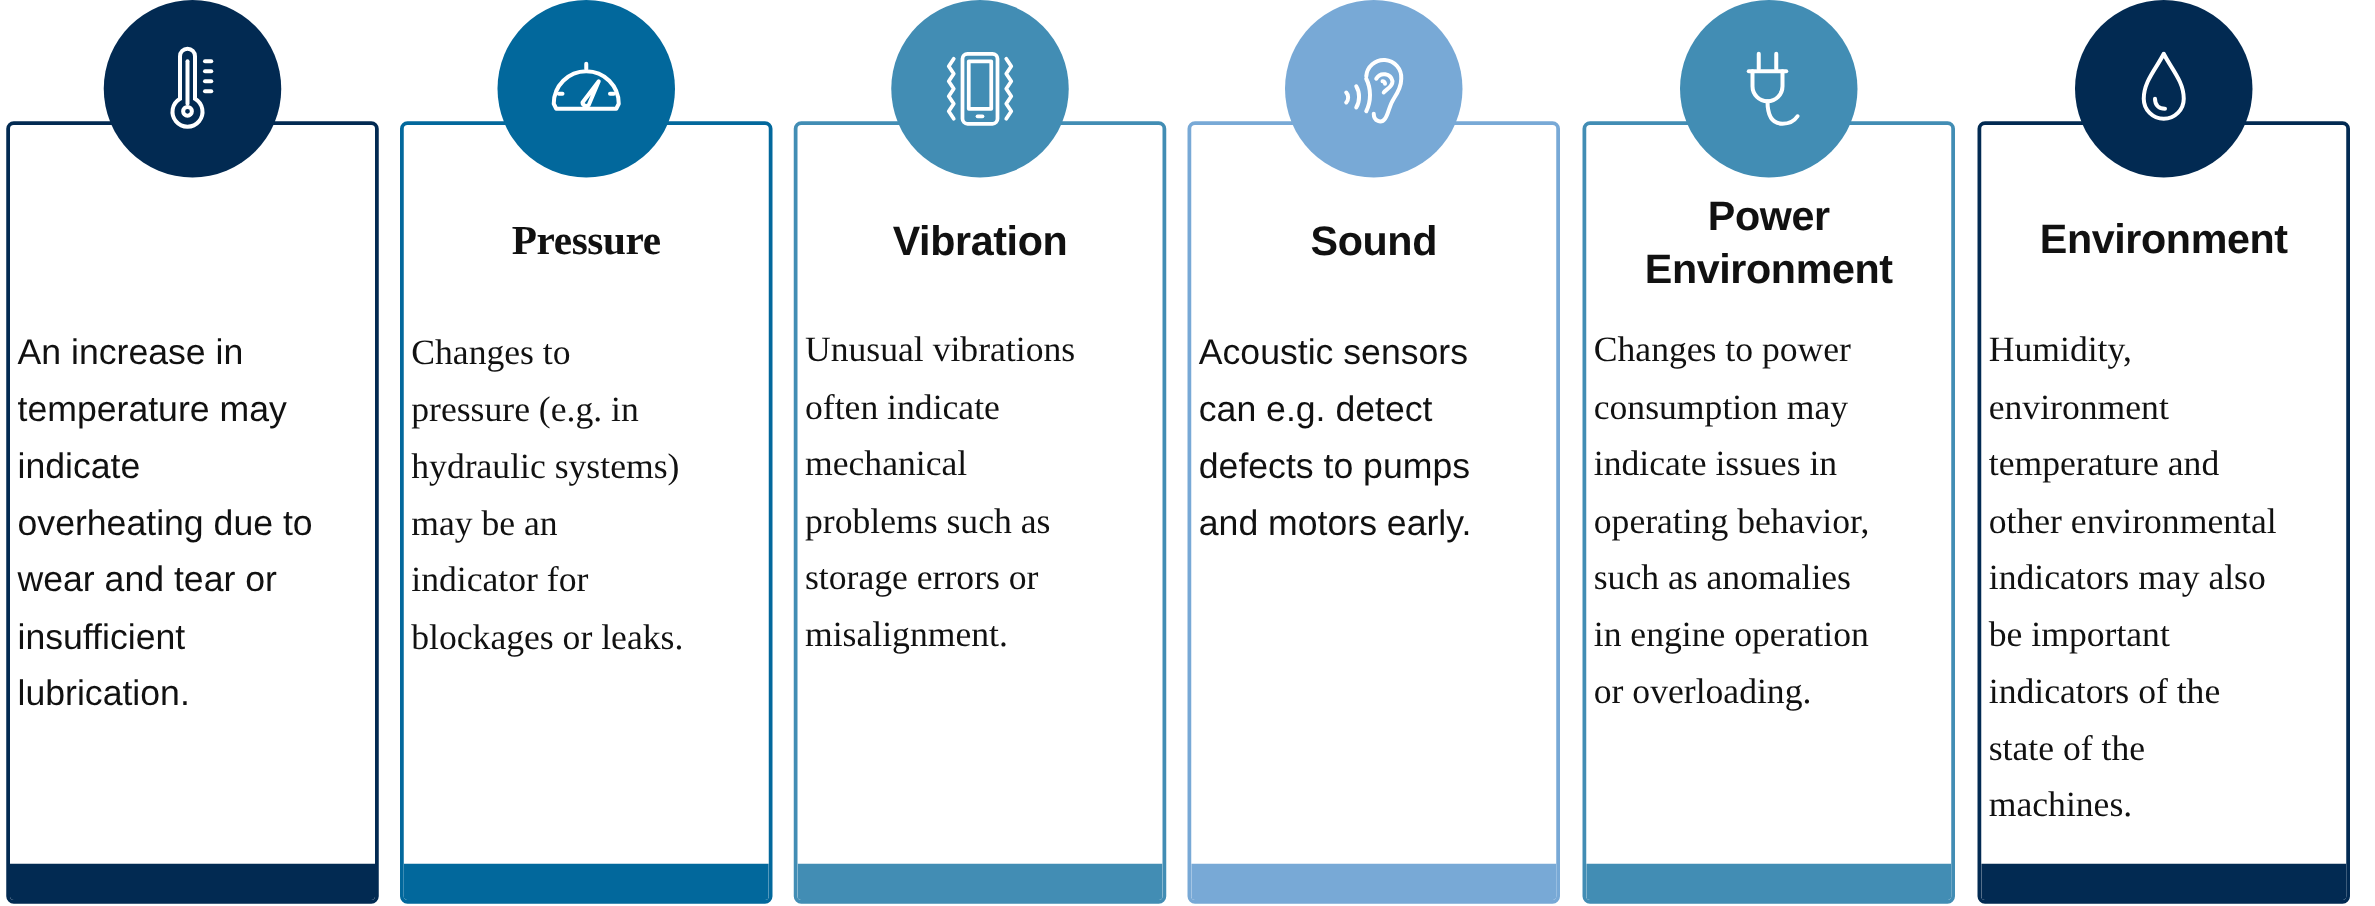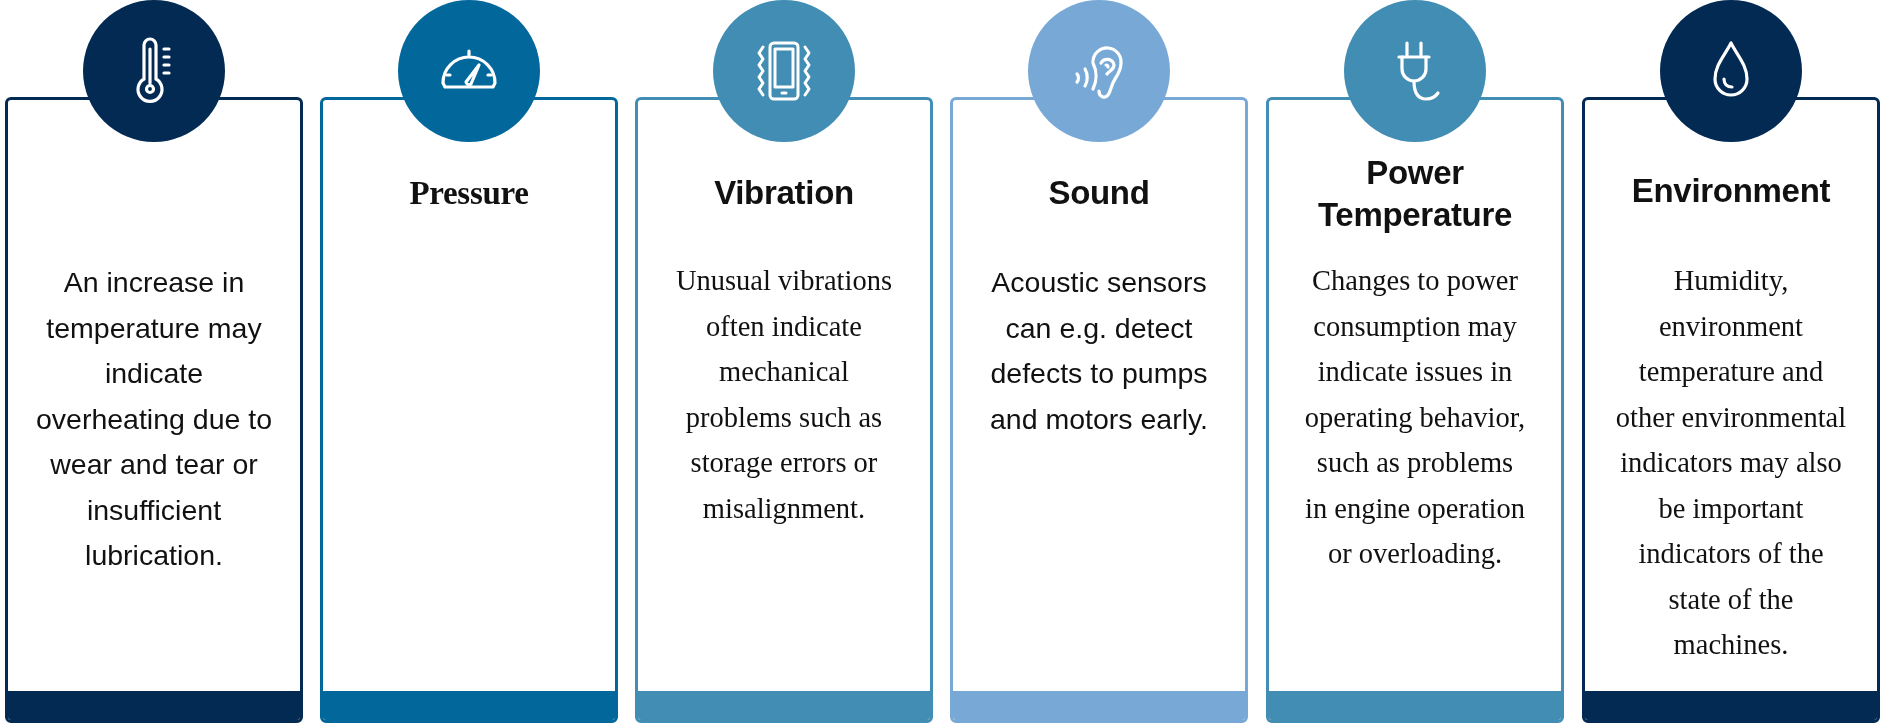--- a/index.html
+++ b/index.html
@@ -14,21 +14,21 @@
     position: absolute; left: 0; right: 0; bottom: 0; height: 29px; background: var(--c);
   }
   .card .title {
     position: absolute; left: 0; right: 0; top: 72px;
     text-align: center; font-weight: bold; font-size: 33px; line-height: 42px;
     letter-spacing: -0.3px;
   }
   .card .title.two { top: 52px; }
   .card .body {
     position: absolute; left: 6px; right: 6px; top: 160px;
-    text-align: center; font-size: 28.5px; line-height: 45.5px; white-space: pre-line;
+    font-size: 28.5px; line-height: 45.5px; white-space: pre-line;
   }
   .card .body.shift { top: 158px; font-family: Liberation Serif, serif; }
   .circle {
     position: absolute; top: 0; width: 142px; height: 142px; border-radius: 50%;
     background: var(--c); display: flex; align-items: center; justify-content: center;
     z-index: 2;
   }
   .circle svg { width: 76px; height: 76px; }
 </style>
 </head>
@@ -51,20 +51,26 @@
     <circle cx="34" cy="56" r="3.5"></circle>
     <line x1="48" y1="16" x2="53" y2="16"></line>
     <line x1="48" y1="24" x2="53" y2="24"></line>
     <line x1="48" y1="32" x2="53" y2="32"></line>
     <line x1="48" y1="40" x2="53" y2="40"></line>
   </svg>
 </div>
 
 <div class="card" style="left:320px;font-family:Liberation Serif, serif; --c:#02689c;">
   <div class="title">Pressure</div>
+  <div class="body">Changes to
+pressure (e.g. in
+hydraulic systems)
+may be an
+indicator for
+blockages or leaks.</div>
   <div class="bar"></div>
 </div>
 <div class="circle" style="left:398px; --c:#02689c;">
   <svg viewBox="0 0 76 76" fill="none" stroke="#fff" stroke-width="3.2" stroke-linecap="round" stroke-linejoin="round">
     <path d="M12 50 a26 26 0 1 1 52 0 l-2 4 h-48 z"></path>
     <line x1="38" y1="18" x2="38" y2="22"></line>
     <line x1="16" y1="42" x2="19" y2="42"></line>
     <line x1="60" y1="42" x2="57" y2="42"></line>
     <path d="M35 49 l13 -17 l-8 19 a3 3 0 0 1 -5 -2 z"></path>
   </svg>
@@ -104,26 +110,26 @@
     <path d="M40 30 a7 7 0 0 1 13 2 c0 5 -5 6 -7 9"></path>
     <path d="M45 32 a2 2 0 0 1 2 2"></path>
     <path d="M32 30 c4 8 4 18 0 26"></path>
     <path d="M24 36 c3 5 3 12 0 17"></path>
     <path d="M16 41 c2 2 2 6 0 8"></path>
   </svg>
 </div>
 
 <div class="card" style="left:1266px; --c:#428db4;">
   <div class="title two" style="white-space:pre-line;">Power
-Temperature</div>
+Environment</div>
   <div class="body shift">Changes to power
 consumption may
 indicate issues in
 operating behavior,
-such as problems
+such as anomalies
 in engine operation
 or overloading.</div>
   <div class="bar"></div>
 </div>
 <div class="circle" style="left:1344px; --c:#428db4;">
   <svg viewBox="0 0 76 76" fill="none" stroke="#fff" stroke-width="3.2" stroke-linecap="round" stroke-linejoin="round">
     <line x1="30" y1="10" x2="30" y2="22"></line>
     <line x1="44" y1="10" x2="44" y2="22"></line>
     <line x1="22" y1="24" x2="52" y2="24"></line>
     <path d="M25 24 v12 a12 12 0 0 0 24 0 v-12"></path>

